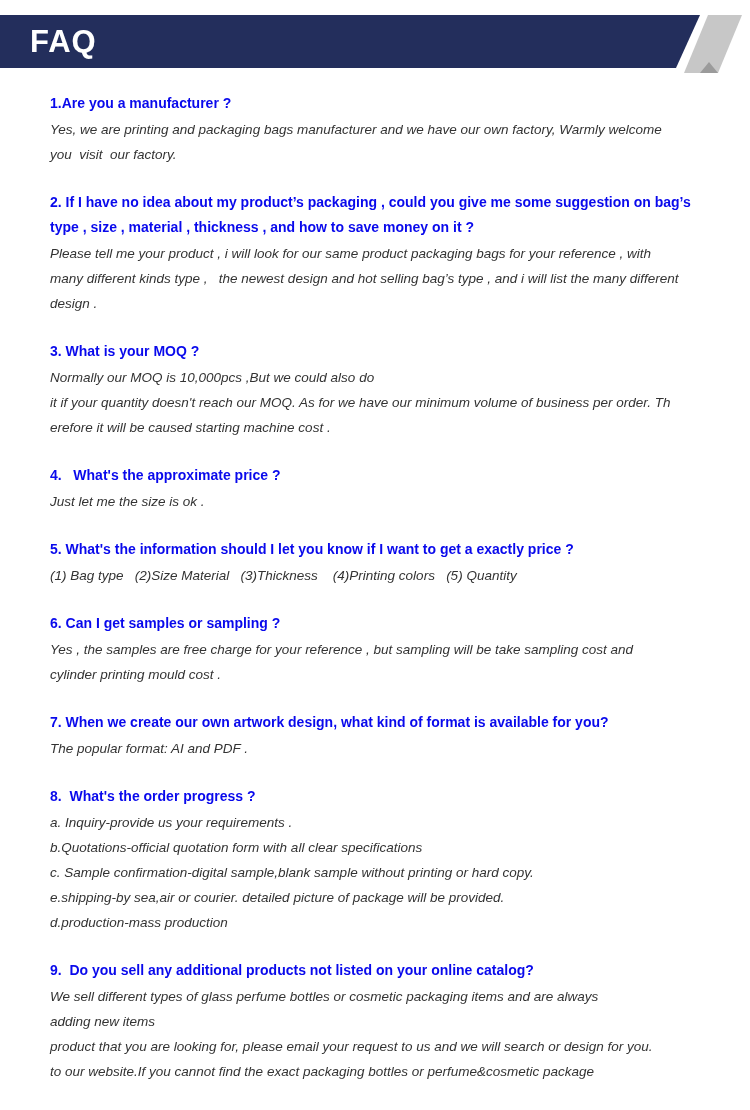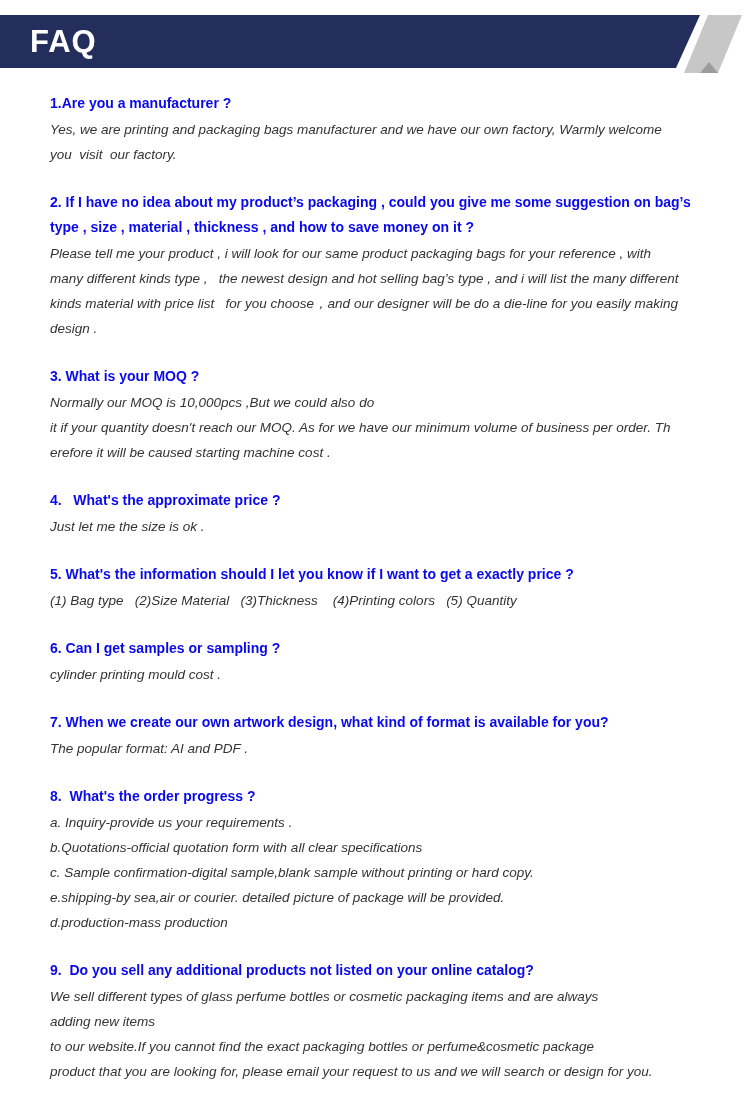--- a/index.html
+++ b/index.html
@@ -78,21 +78,20 @@
     </section>
 
     <section class="faq-item">
       <div class="q">
         <div class="q-line">2. If I have no idea about my product’s packaging , could you give me some suggestion on bag’s</div>
         <div class="q-line">type , size , material , thickness , and how to save money on it ?</div>
       </div>
       <div class="a">
         <div class="a-line">Please tell me your product , i will look for our same product packaging bags for your reference , with</div>
         <div class="a-line">many different kinds type ,   the newest design and hot selling bag’s type , and i will list the many different</div>
-        <div class="a-line">kinds material with price list   for you choose，and our designer will be do a die-line for you easily making</div>
         <div class="a-line">design .</div>
       </div>
     </section>
 
     <section class="faq-item">
       <div class="q">
         <div class="q-line">3. What is your MOQ ?</div>
       </div>
       <div class="a">
         <div class="a-line">Normally our MOQ is 10,000pcs ,But we could also do</div>
@@ -117,20 +116,21 @@
       <div class="a">
         <div class="a-line">(1) Bag type   (2)Size Material   (3)Thickness    (4)Printing colors   (5) Quantity</div>
       </div>
     </section>
 
     <section class="faq-item">
       <div class="q">
         <div class="q-line">6. Can I get samples or sampling ?</div>
       </div>
       <div class="a">
+        <div class="a-line">Yes , the samples are free charge for your reference , but sampling will be take sampling cost and</div>
         <div class="a-line">cylinder printing mould cost .</div>
       </div>
     </section>
 
     <section class="faq-item">
       <div class="q">
         <div class="q-line">7. When we create our own artwork design, what kind of format is available for you?</div>
       </div>
       <div class="a">
         <div class="a-line">The popular format: AI and PDF .</div>
@@ -150,19 +150,19 @@
       </div>
     </section>
 
     <section class="faq-item">
       <div class="q">
         <div class="q-line">9.  Do you sell any additional products not listed on your online catalog?</div>
       </div>
       <div class="a">
         <div class="a-line">We sell different types of glass perfume bottles or cosmetic packaging items and are always</div>
         <div class="a-line">adding new items</div>
+        <div class="a-line">product that you are looking for, please email your request to us and we will search or design for you.</div>
         <div class="a-line">to our website.If you cannot find the exact packaging bottles or perfume&amp;cosmetic package</div>
-        <div class="a-line">product that you are looking for, please email your request to us and we will search or design for you.</div>
       </div>
     </section>
 
   </main>
 </div>
 
 </body></html>

